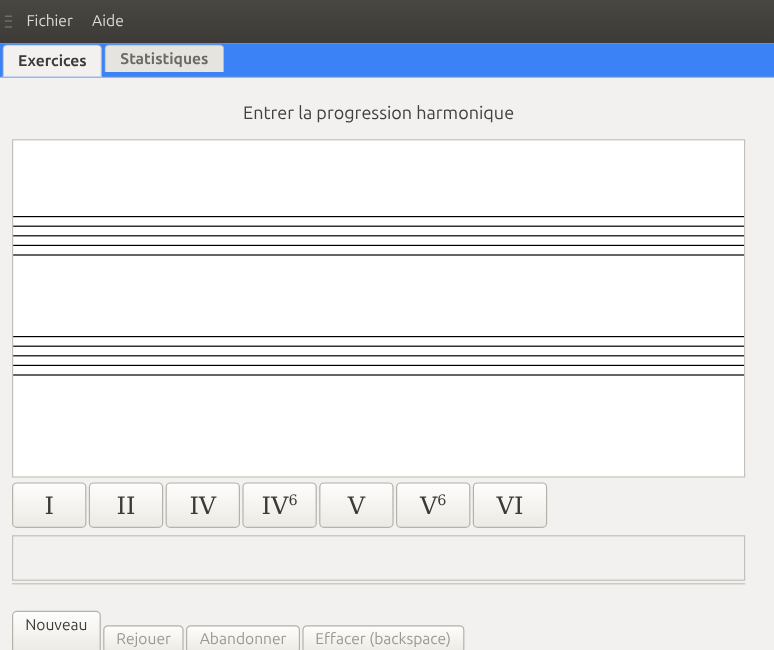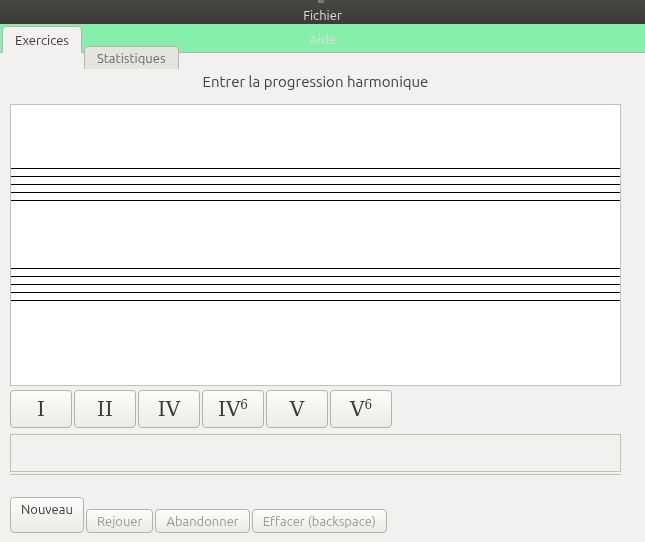--- a/index.html
+++ b/index.html
@@ -8,27 +8,26 @@
     width: 645px;
     height: 542px;
     font-family: "Ubuntu", "DejaVu Sans", sans-serif;
     font-size: 13px;
     background: #f2f1f0;
     color: #3c3b37;
     overflow: hidden;
   }
   .menubar {
     background: linear-gradient(#484741, #3c3b37);
-    height: 24px;
+    height: 36px;
     display: flex;
     align-items: center;
     padding: 0 4px;
     color: #dfdbd2;
     font-size: 13px;
-    flex-direction: column;
   }
   .menubar .grip {
     width: 6px;
     height: 14px;
     margin-right: 4px;
     display: flex;
     flex-direction: column;
     justify-content: space-around;
   }
   .menubar .grip span {
@@ -37,38 +36,39 @@
     height: 1px;
     width: 6px;
   }
   .menubar .menu-item {
     padding: 0 8px;
     line-height: 24px;
     cursor: default;
   }
   .tabstrip {
     display: flex;
-    align-items: center;
+    align-items: flex-start;
     height: 28px;
     padding: 0 2px 0 2px;
-    background: #86efac;
+    background: #3b82f6;
     border-bottom: 1px solid #b7b4ab;
+    font-weight: bold;
   }
   .tab {
     border: 1px solid #b7b4ab;
     border-bottom: none;
     border-top-left-radius: 4px;
     border-top-right-radius: 4px;
     padding: 4px 12px 4px 12px;
     font-size: 13px;
     margin-right: 2px;
     background: #e6e4df;
     color: #6b6a65;
     position: relative;
-    top: 19px;
+    top: 1px;
     cursor: default;
   }
   .tab.active {
     background: #f2f1f0;
     color: #3c3b37;
     top: 1px;
     padding-top: 6px;
     padding-bottom: 5px;
     border-bottom: 1px solid #f2f1f0;
     margin-bottom: -1px;
@@ -204,20 +204,21 @@
     <div class="chord-btn">IV</div>
     <div class="chord-btn">
       <span>IV</span>
         <sup>6</sup>
     </div>
     <div class="chord-btn">V</div>
     <div class="chord-btn">
       <span>V</span>
         <sup>6</sup>
     </div>
+    <div class="chord-btn">VI</div>
   </div>
 
   <div class="answer-box"></div>
   <div class="divider"></div>
 
   <div class="action-row">
     <div class="action-btn">Nouveau</div>
     <div class="action-btn disabled">Rejouer</div>
     <div class="action-btn disabled">Abandonner</div>
     <div class="action-btn disabled">Effacer (backspace)</div>

